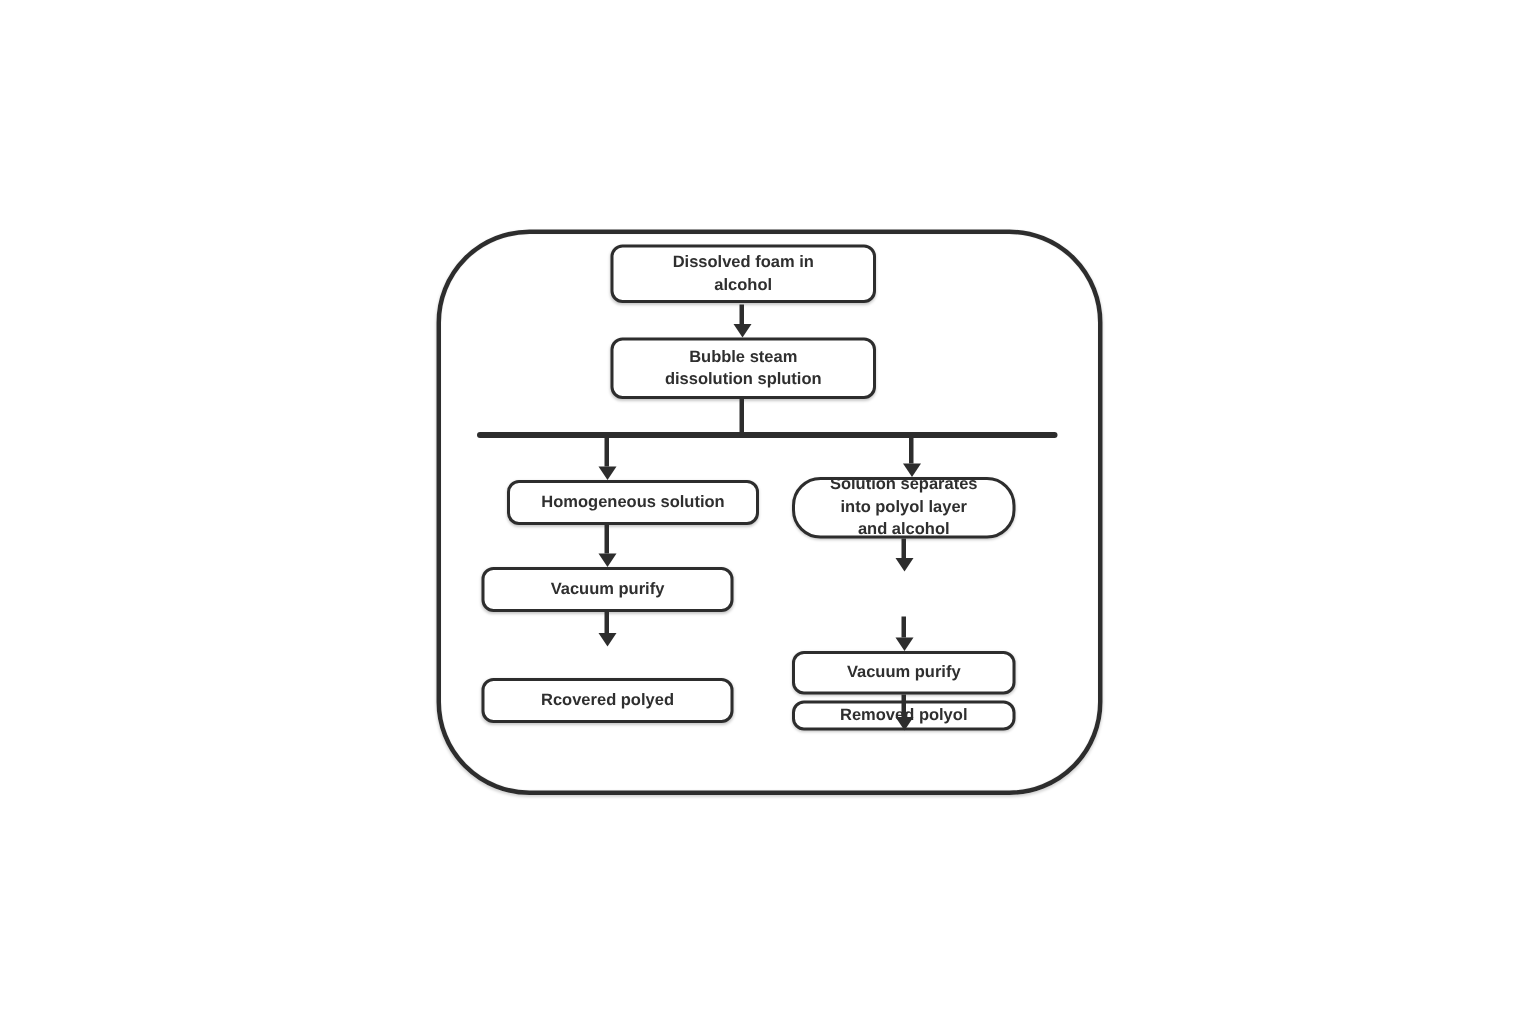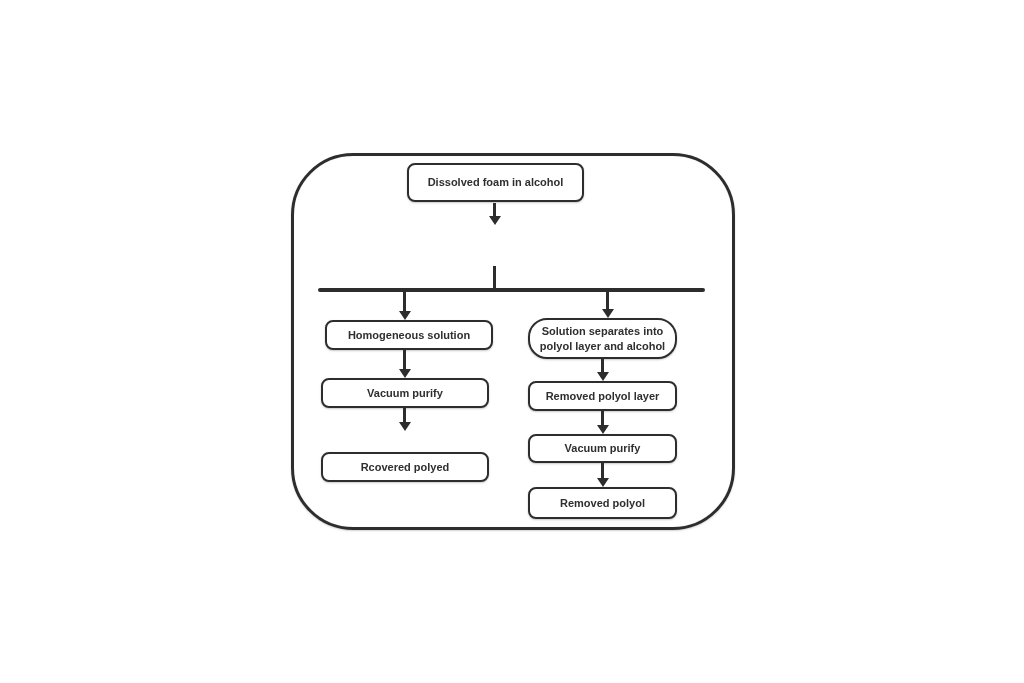--- a/index.html
+++ b/index.html
@@ -36,32 +36,32 @@
     border: 2px solid var(--ink);
     border-radius: 8px;
     display: flex;
     align-items: center;
     justify-content: center;
     text-align: center;
     font-weight: bold;
     font-size: 11px;
     line-height: 1.35;
     color: #2f2f2f;
-    padding: 2px 8px;
+    padding: 2px 20px;
     box-shadow: 0 1px 2px rgba(0,0,0,0.22);
   }
   .n-dissolved   { left: 407px; top: 163px; width: 177px; height: 39px; }
   .n-bubble      { left: 407px; top: 225px; width: 177px; height: 41px; }
-  .n-homog       { left: 325px; top: 320px; width: 168px; height: 30px; }
+  .n-homog       { left: 338px; top: 320px; width: 168px; height: 30px; }
   .n-vacl        { left: 321px; top: 378px; width: 168px; height: 30px; }
   .n-rcov        { left: 321px; top: 452px; width: 168px; height: 30px; }
   .n-sep         { left: 528px; top: 318px; width: 149px; height: 41px; border-radius: 19px; }
   .n-remlayer    { left: 528px; top: 381px; width: 149px; height: 30px; }
   .n-vacr        { left: 528px; top: 434px; width: 149px; height: 29px; }
-  .n-rempolyol   { left: 528px; top: 487px; width: 149px; height: 32px; }
+  .n-rempolyol   { left: 528px; top: 467px; width: 149px; height: 20px; }
 
   
   .vline {
     position: absolute;
     width: 3px;
     background: var(--ink);
   }
   .vline.head::after {
     content: "";
     position: absolute;
@@ -91,25 +91,25 @@
   .c9 { left: 601px; top: 463px; height: 15px; } 
 </style>
 </head>
 <body>
 
 <div class="canvas">
 
   <div class="frame"></div>
 
   <div class="node n-dissolved">Dissolved foam in alcohol</div>
+  <div class="node n-bubble">Bubble steam dissolution splution</div>
   <div class="node n-homog">Homogeneous solution</div>
   <div class="node n-vacl">Vacuum purify</div>
   <div class="node n-rcov">Rcovered polyed</div>
   <div class="node n-sep">Solution separates into polyol layer and alcohol</div>
-  <div class="node n-remlayer">Removed polyol layer</div>
   <div class="node n-vacr">Vacuum purify</div>
   <div class="node n-rempolyol">Removed polyol</div>
 
   <div class="vline head c1"></div>
   <div class="vline c2"></div>
   <div class="hbar"></div>
   <div class="vline head c3"></div>
   <div class="vline head c4"></div>
   <div class="vline head c5"></div>
   <div class="vline head c6"></div>

